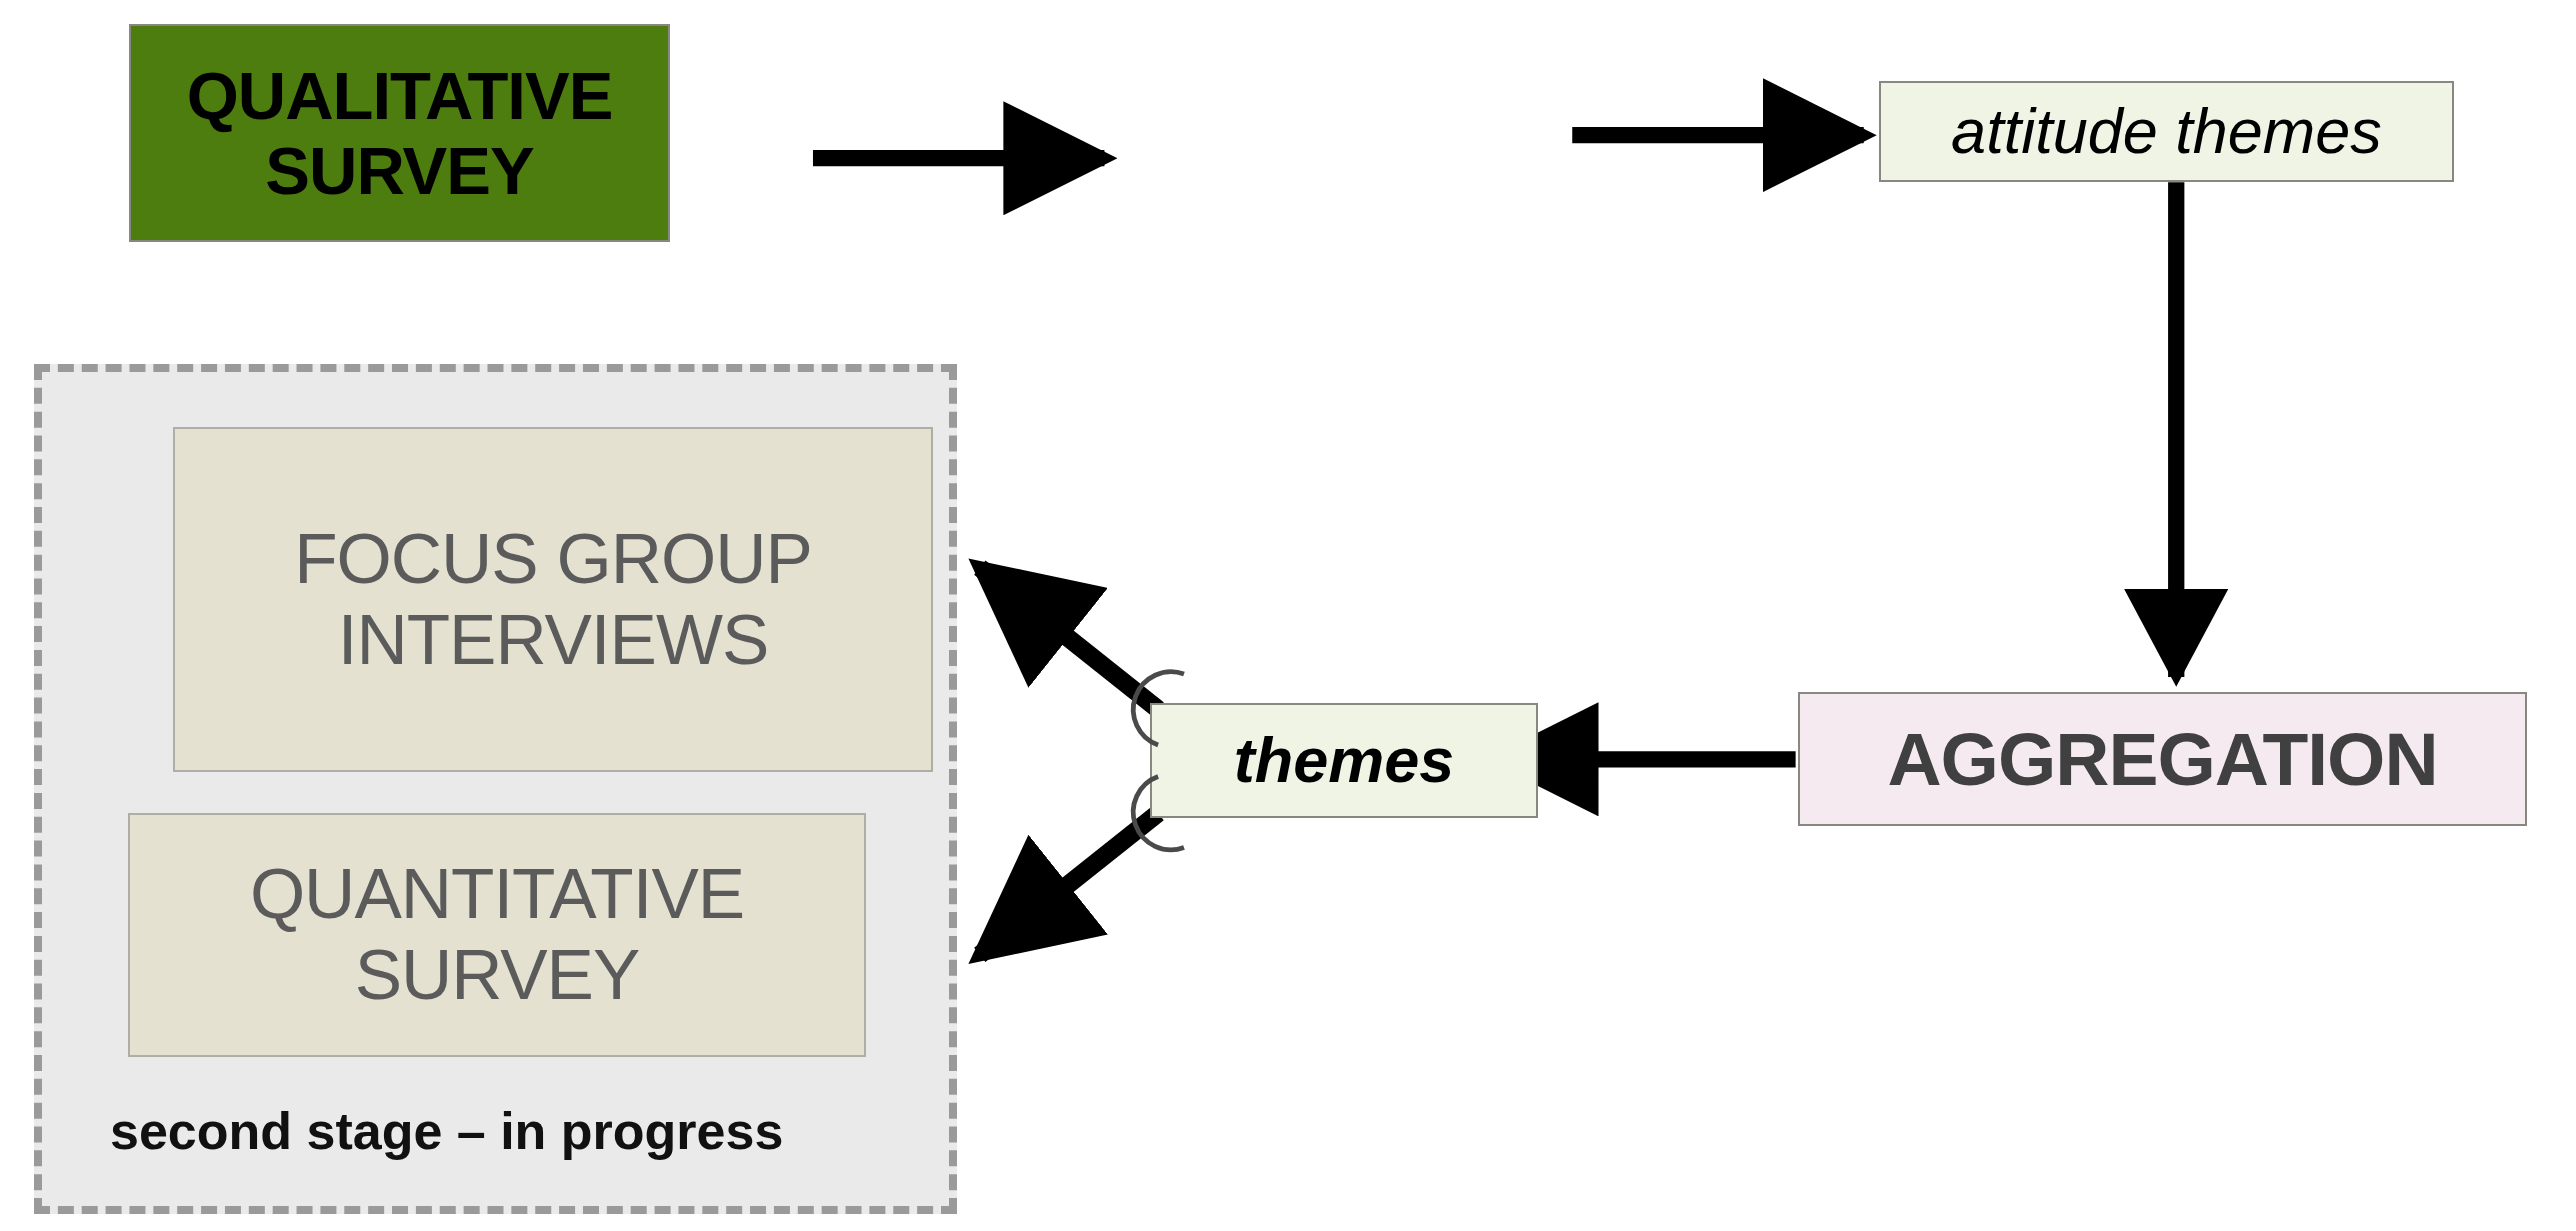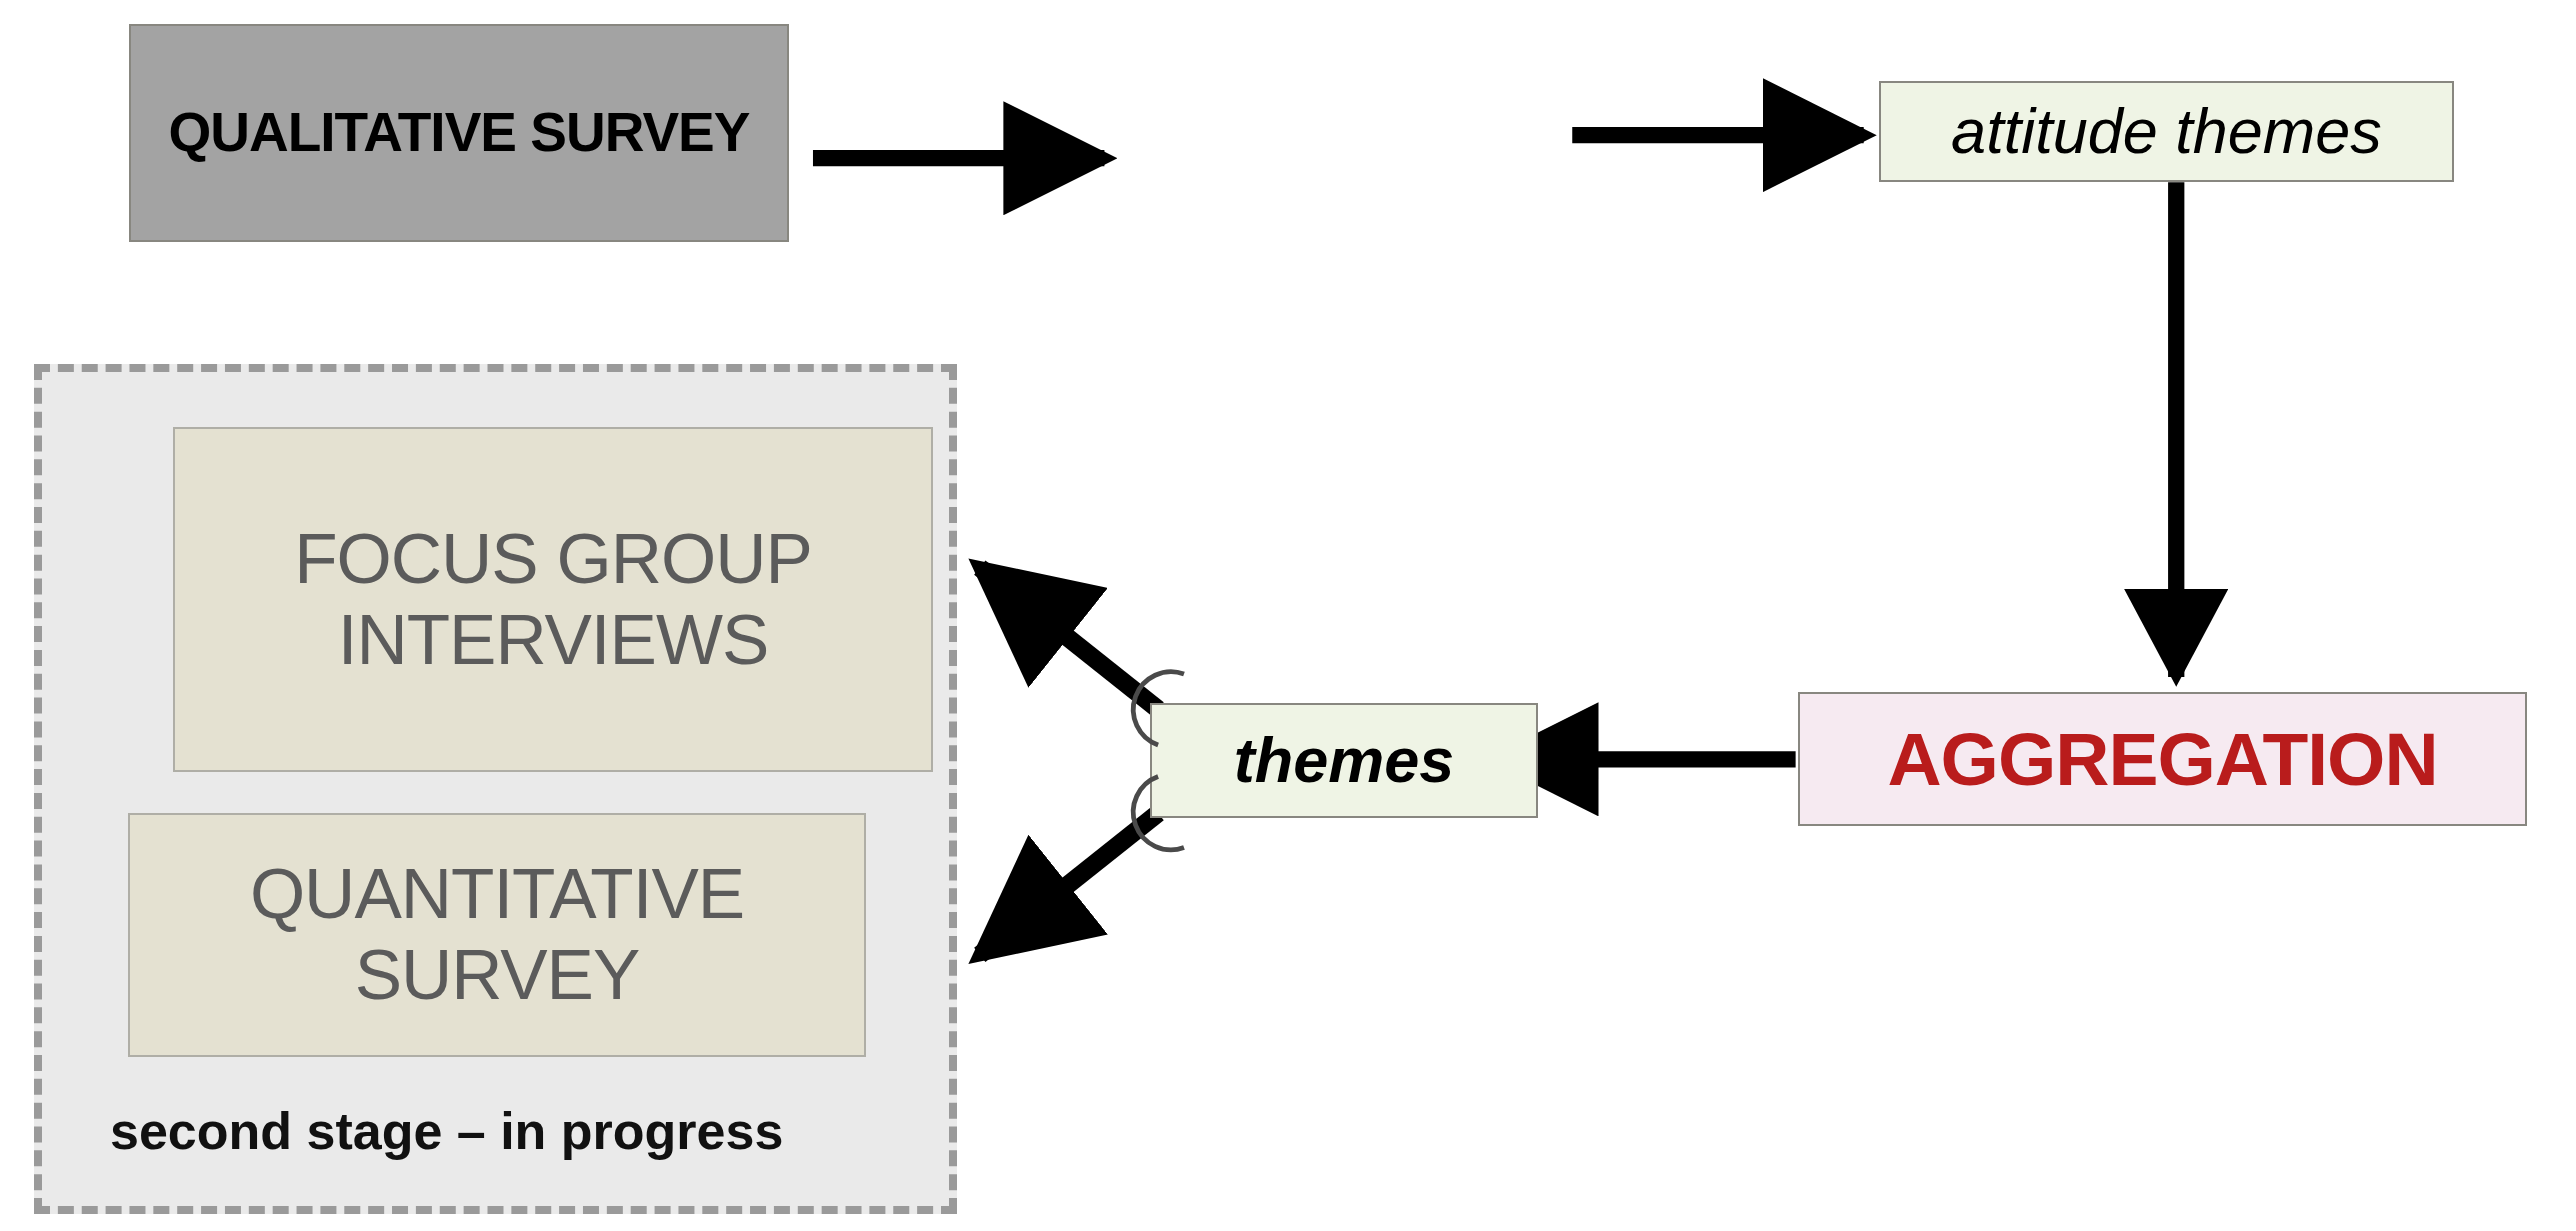--- a/index.html
+++ b/index.html
@@ -27,25 +27,25 @@
     align-items: center;
     justify-content: center;
     text-align: center;
     line-height: 1.12;
     z-index: 3;
   }
   .node .label { display: block; width: 100%; padding: 0 5.8px; }
 
   
   #node-qualitative-survey {
-    left: 129px; top: 24px; width: 660px; height: 218px;
-    background: #a3a3a3;
-    color: #000000;
-    font-weight: bold;
-    font-size: 55px;
+    left: 129px; top: 24px; width: 541px; height: 218px;
+    background: #4d7c0f;
+    color: #000000;
+    font-weight: bold;
+    font-size: 67px;
     letter-spacing: -1px;
   }
   #node-coding {
     left: 1120px; top: 55px; width: 451px; height: 153px;
     background: #F6EAF1;
     color: #000000;
     font-weight: bold;
     font-size: 75px;
     letter-spacing: -1px;
   }
@@ -53,21 +53,21 @@
     left: 1879px; top: 81px; width: 575px; height: 101px;
     background: #EFF4E5;
     color: #000000;
     font-style: italic;
     font-weight: normal;
     font-size: 63px;
   }
   #node-aggregation {
     left: 1798px; top: 692px; width: 729px; height: 134px;
     background: #F6EAF1;
-    color: #b91c1c;
+    color: #404040;
     font-weight: bold;
     font-size: 75px;
     letter-spacing: -1px;
   }
   #node-themes {
     left: 1150px; top: 703px; width: 388px; height: 115px;
     background: #EFF4E5;
     color: #000000;
     font-style: italic;
     font-weight: bold;

